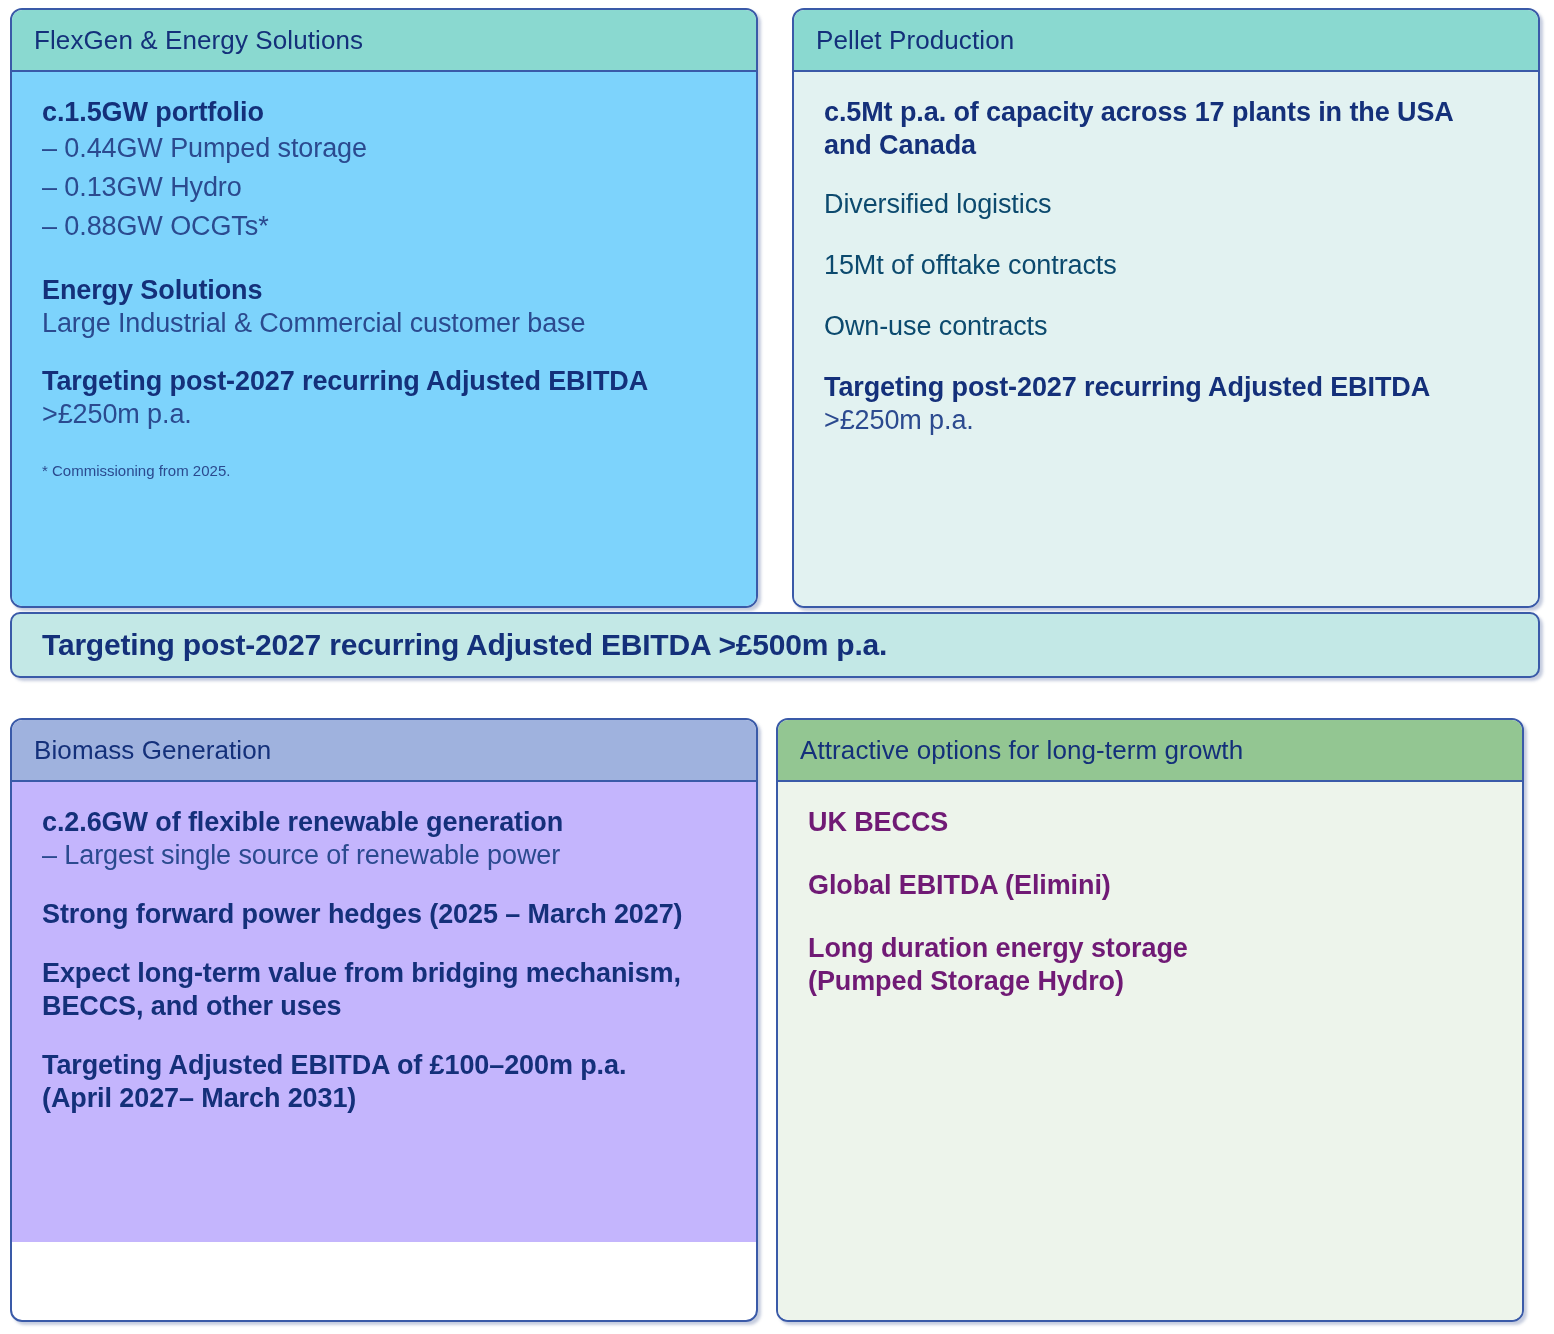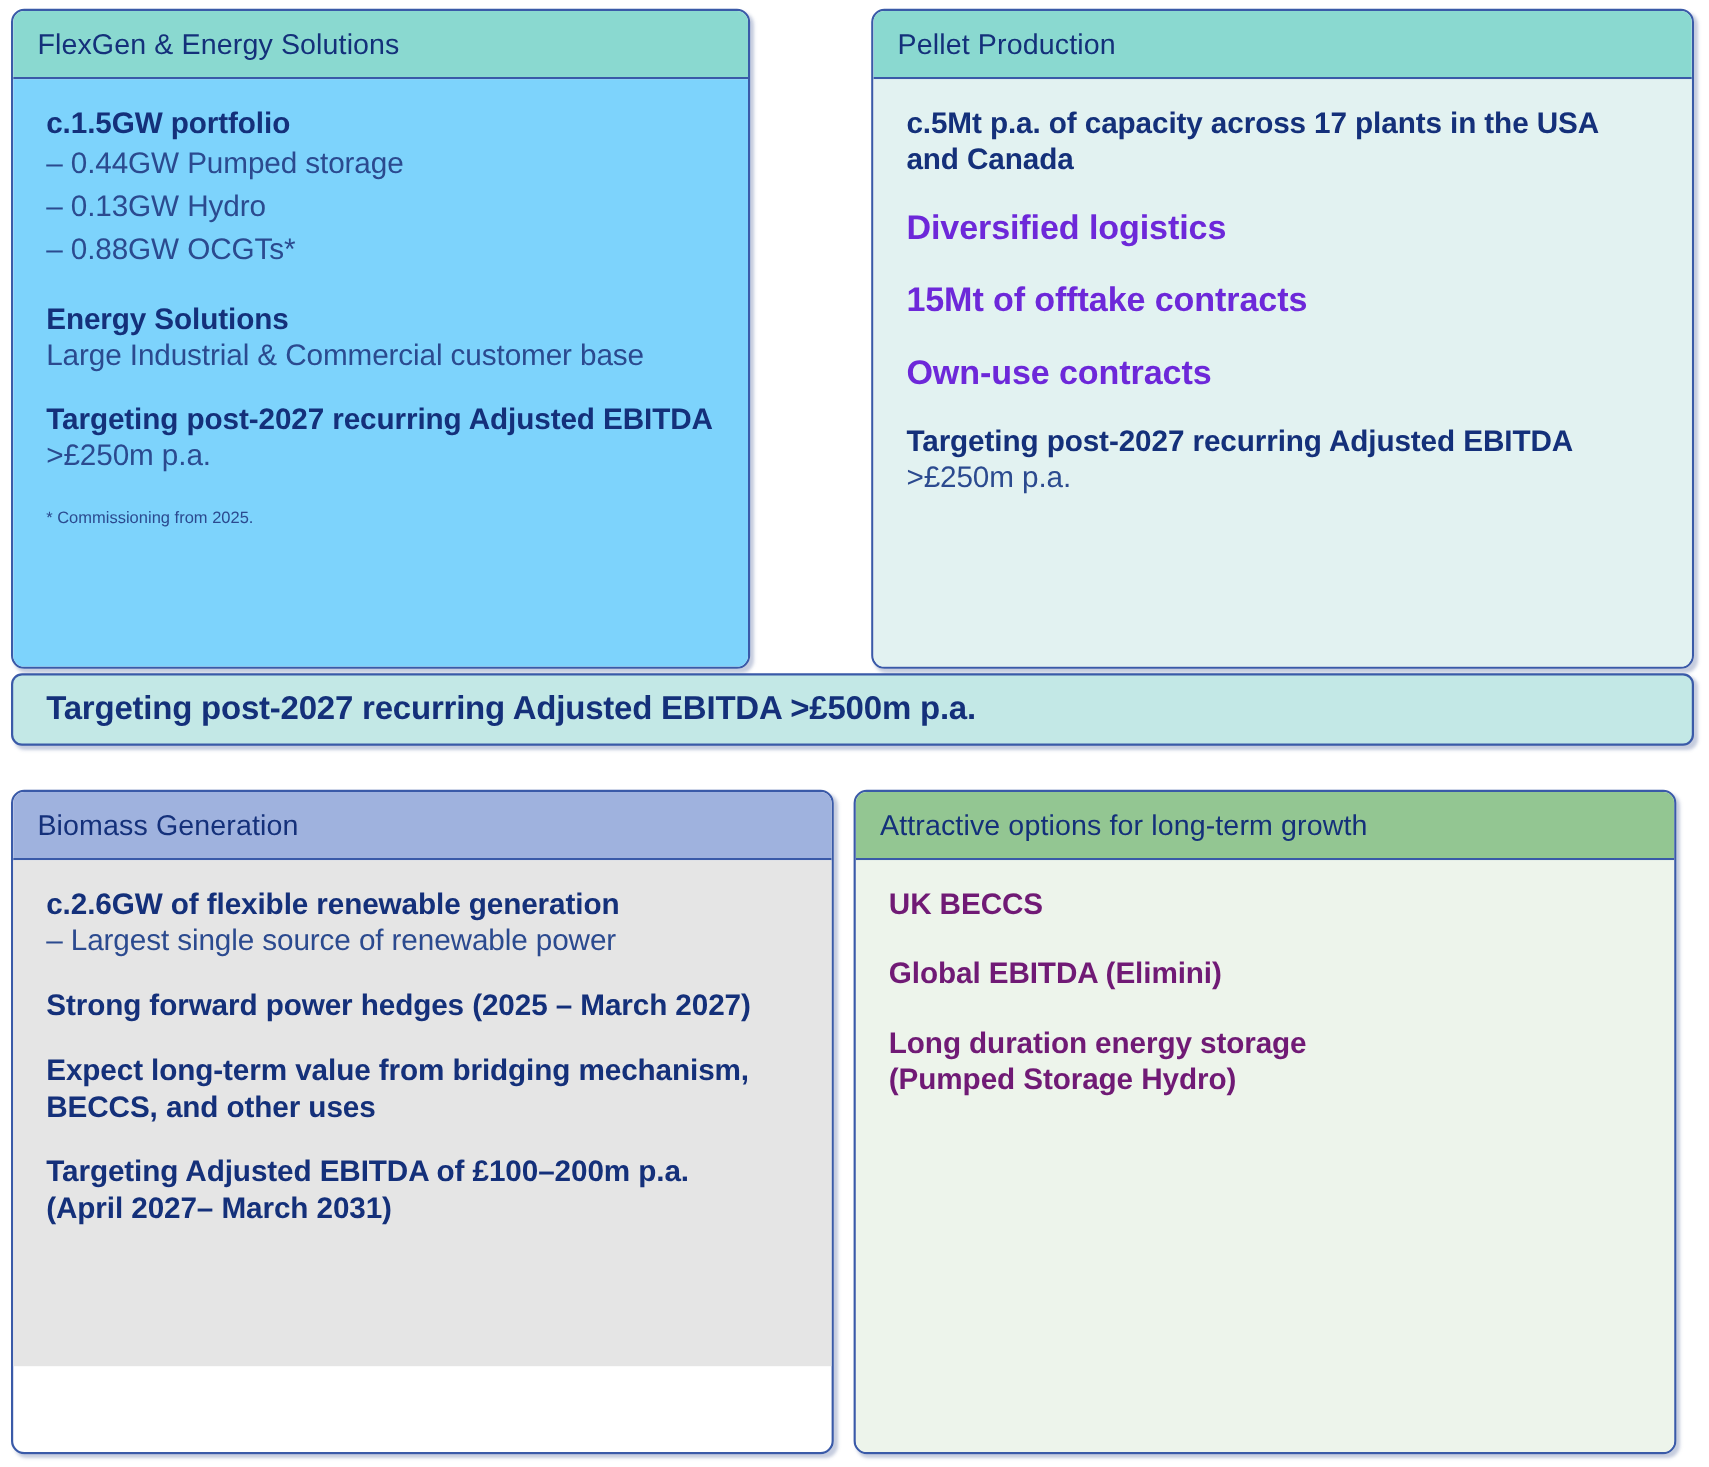--- a/index.html
+++ b/index.html
@@ -76,21 +76,21 @@
   .tight{margin-bottom:0;}
   .footnote{
     font-size:15px;
     font-weight:400;
     color:#2b4a8f;
     line-height:1.3;
     margin-top:30px;
   }
 
   
-  #card-flexgen{ left:10px; top:8px; width:672px; height:600px; }
+  #card-flexgen{ left:10px; top:8px; width:748px; height:600px; }
   #card-flexgen .card-head{ background:#8ad9d0; }
   #card-flexgen .card-body{ background:#7dd3fc; height:536px; }
 
   #card-pellet{ left:792px; top:8px; width:748px; height:600px; }
   #card-pellet .card-head{ background:#8ad9d0; }
   #card-pellet .card-body{ background:#e2f2f1; height:536px; }
 
   #banner{
     position:absolute;
     left:10px; top:612px; width:1530px; height:66px;
@@ -105,42 +105,42 @@
   #banner .btxt{
     font-size:30px;
     font-weight:700;
     color:#14307a;
     letter-spacing:-.2px;
     line-height:1;
   }
 
   #card-biomass{ left:10px; top:718px; width:748px; height:604px; }
   #card-biomass .card-head{ background:#9fb2de; }
-  #card-biomass .card-body{ background:#e5e5e5; height:460px; }
+  #card-biomass .card-body{ background:#c4b5fd; height:460px; }
 
   #card-growth{ left:776px; top:718px; width:748px; height:604px; }
   #card-growth .card-head{ background:#93c692; }
   #card-growth .card-body{ background:#edf4eb; height:540px; }
 
   
   .g-line{
     font-size:27px;
     font-weight:700;
     color:#701a75;
     line-height:1.22;
     letter-spacing:-.1px;
     margin:0 0 30px 0;
   }
   .g-line:last-child{margin-bottom:0;}
 
   
   .p-line{
-    font-size:31px;
-    font-weight:700;
-    color:#6d28d9;
+    font-size:27px;
+    font-weight:400;
+    color:#0c4a6e;
     line-height:1.22;
     letter-spacing:-.1px;
     margin:0 0 28px 0;
   }
 </style>
 </head>
 <body>
 
 <div class="page">
 

